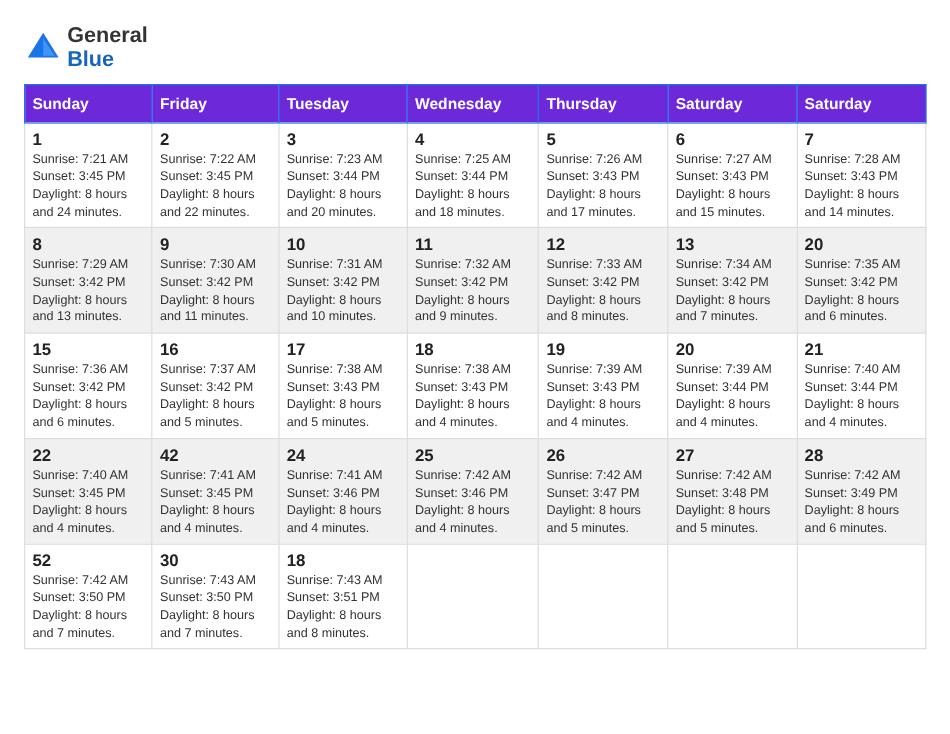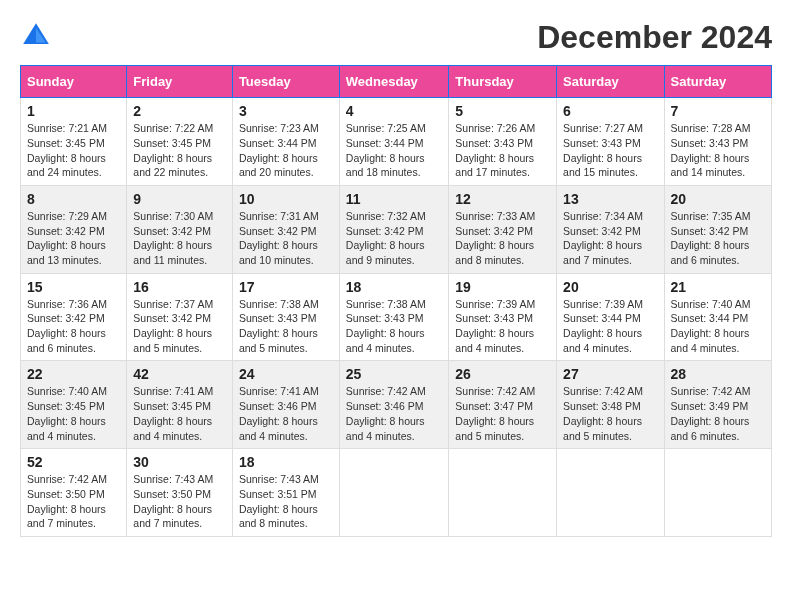--- a/index.html
+++ b/index.html
@@ -44,21 +44,21 @@
     .location {
       font-size: 15px;
       color: #555;
     }
     .calendar {
       width: 100%;
       border-collapse: collapse;
       font-size: 11px;
     }
     .calendar th {
-      background-color: #ec4899;
+      background-color: #6d28d9;
       color: #fff;
       padding: 8px 6px;
       font-size: 13px;
       font-weight: bold;
       text-align: left;
       border: 1px solid #1a73e8;
     }
     .calendar td {
       vertical-align: top;
       padding: 5px 6px;
@@ -94,23 +94,26 @@
   </style>
 </head>
 <body>
 
 <div class="header">
   <div class="logo">
     <svg class="logo-icon" viewBox="0 0 40 40" xmlns="http://www.w3.org/2000/svg">
       <polygon points="20,4 36,30 4,30" fill="#1a73e8"></polygon>
       <polygon points="20,10 32,28 20,28" fill="#5aadff" opacity="0.6"></polygon>
     </svg>
+    <div class="logo-text">
+      <div class="logo-general">General</div>
+      <div class="logo-blue">Blue</div>
+    </div>
   </div>
   <div class="title-block">
-    <div class="month-year">December 2024</div>
   </div>
 </div>
 
 <table class="calendar">
   <thead>
     <tr>
       <th>Sunday</th>
       <th>Friday</th>
       <th>Tuesday</th>
       <th>Wednesday</th>

